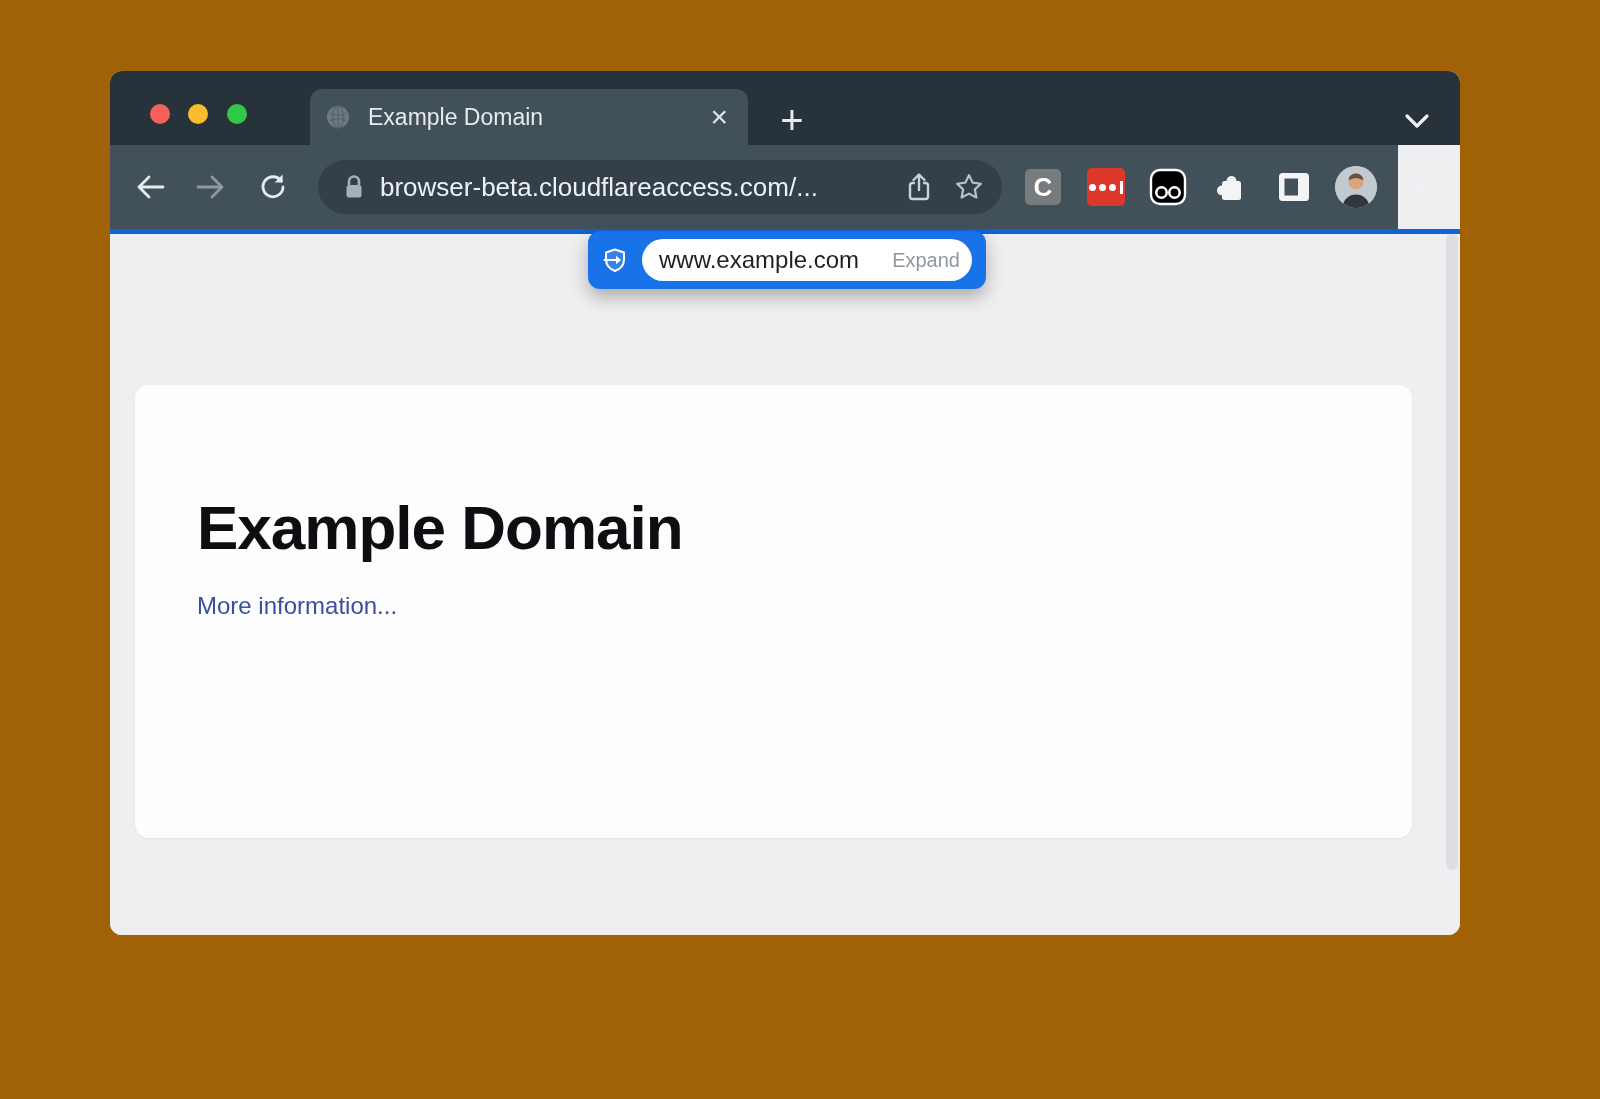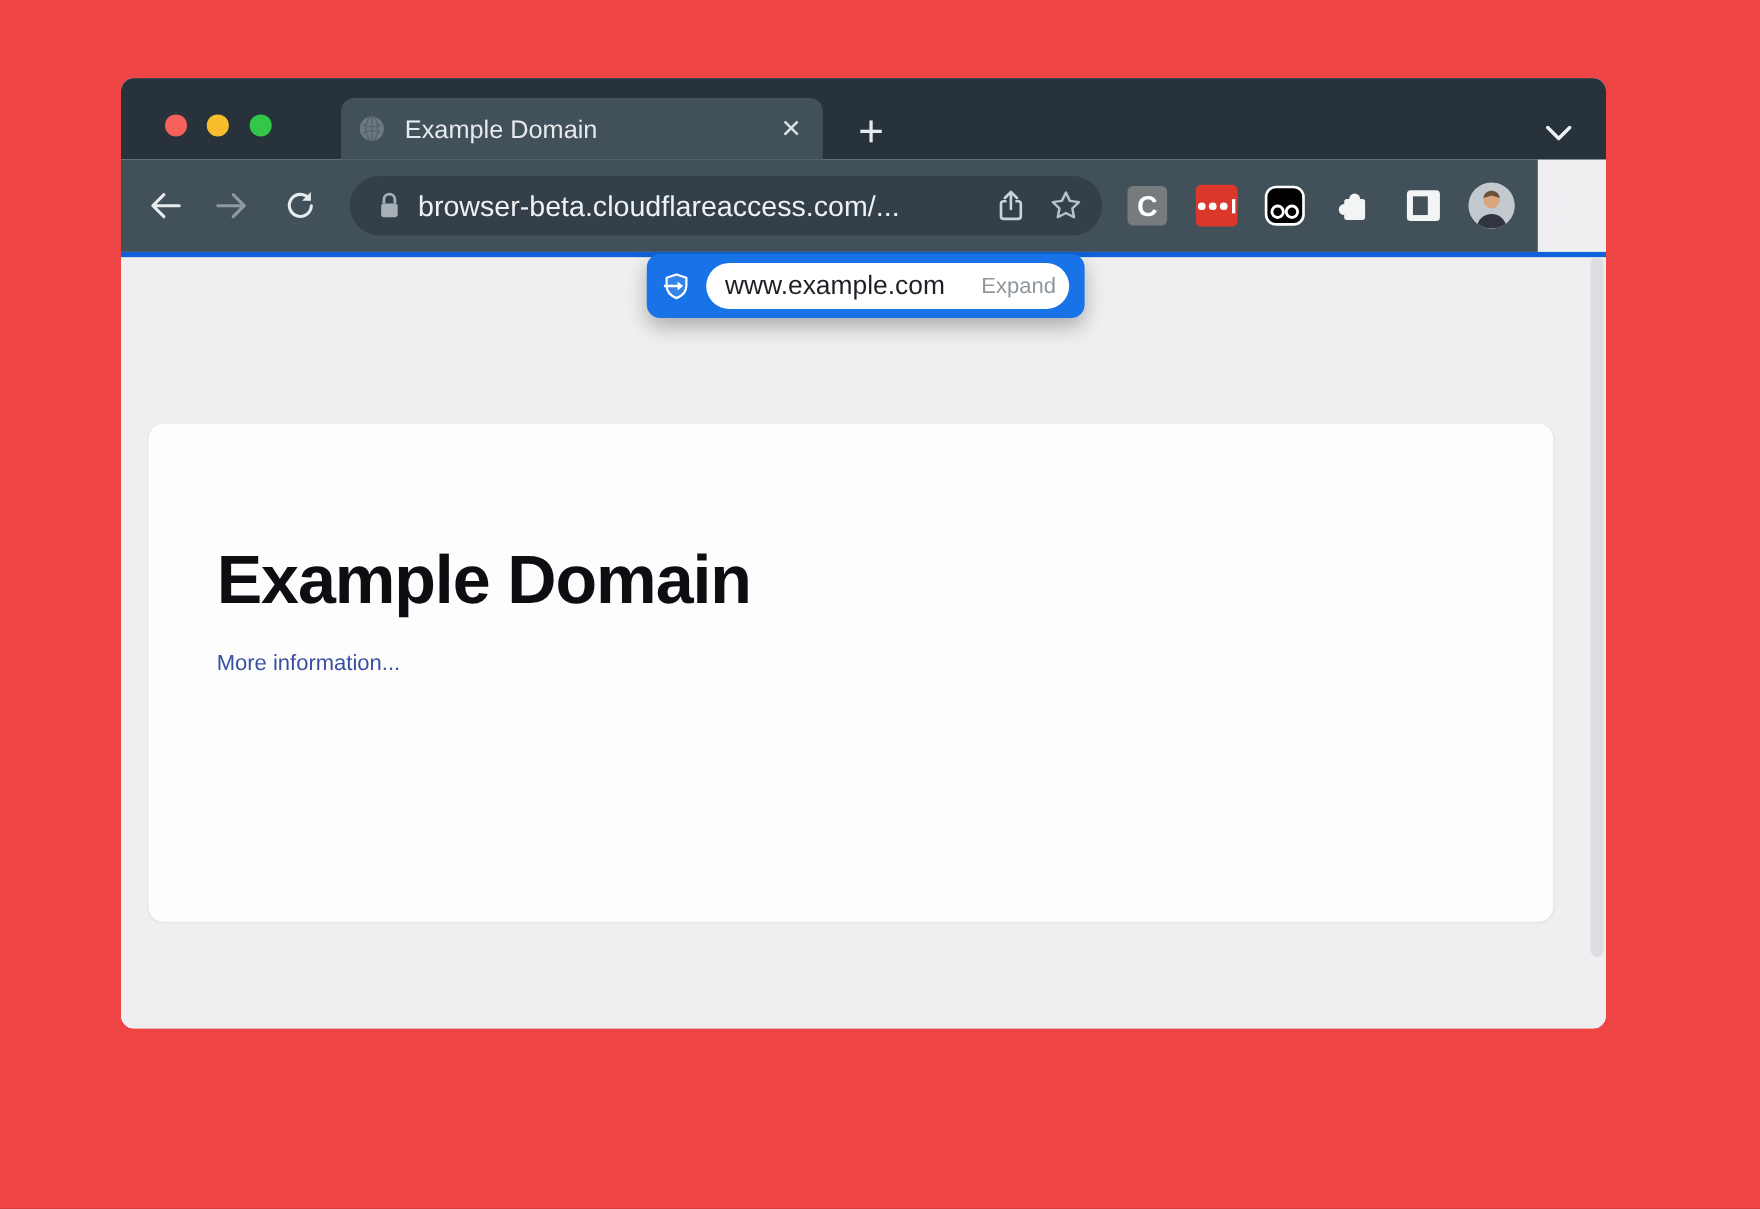--- a/index.html
+++ b/index.html
@@ -1,21 +1,21 @@
 <!DOCTYPE html>
 <html style="--accent-blue: #1873e8; --divider-blue: #0f62d8; --strip: #27323a; --bar: #42505a; --omni: #333f49; --page: #efeff1; --card: #fdfdfe; --link: #3a4fa0; --lp-red: #db372b; --traffic-red: #f4615a; --traffic-yellow: #f7bd2d; --traffic-green: #33c748;"><head>
 <meta charset="utf-8">
 <style>
   :root{
     --accent-blue:#1873e8; --divider-blue:#0f62d8; --strip:#27323a; --bar:#42505a;
     --omni:#333f49; --page:#efeff1; --card:#fdfdfe; --link:#3a4fa0; --lp-red:#db372b;
   }
   *{margin:0;padding:0;box-sizing:border-box;}
   html,body{width:1600px;height:1099px;background:#000;font-family:"Liberation Sans",sans-serif;overflow:hidden;}
-  .stage{position:relative;width:1600px;height:1099px;background:#ef4444;}
+  .stage{position:relative;width:1600px;height:1099px;background:#a16207;}
   .window{position:absolute;left:110px;top:71px;width:1350px;height:864px;border-radius:12px;overflow:hidden;background:var(--page);}
 
   
   .tabstrip{position:absolute;left:0;top:0;width:1350px;height:74px;background:var(--strip);}
   .light{position:absolute;top:33px;width:20px;height:20px;border-radius:50%;}
   .light.red{left:40px;background:var(--traffic-red,#f4615a);}
   .light.yellow{left:78px;background:var(--traffic-yellow,#f7bd2d);}
   .light.green{left:117px;background:var(--traffic-green,#33c748);}
   .tab{position:absolute;left:200px;top:18px;width:438px;height:56px;background:var(--bar);border-radius:12px 12px 0 0;display:flex;align-items:center;padding:0 18px 0 14px;}
   .tab .favicon{width:28px;height:28px;flex:0 0 28px;}
@@ -48,21 +48,21 @@
   .pill{position:absolute;left:478px;top:-3px;width:398px;height:58px;background:var(--accent-blue);border-radius:12px;box-shadow:0 8px 18px rgba(0,0,0,.28);display:flex;align-items:center;padding:0 14px 0 0;z-index:6;}
   .pill .shieldwrap{width:54px;display:flex;align-items:center;justify-content:center;flex:0 0 54px;}
   .pill .field{flex:1;height:42px;background:#fff;border-radius:21px;display:flex;align-items:center;padding:0 12px 0 17px;}
   .pill .host{font-size:24px;color:#1d2126;flex:1;white-space:nowrap;}
   .pill .expand{font-size:20px;color:#8f969c;white-space:nowrap;text-align:center;}
 
   
   .card{position:absolute;left:25px;top:151px;width:1277px;height:453px;background:var(--card);border-radius:14px;box-shadow:0 1px 3px rgba(0,0,0,.05);}
   .card h1{margin:110px 0 0 62px;font-size:62px;font-weight:bold;color:#0c0e11;letter-spacing:-1px;line-height:1.05;}
   .card p{margin:40px 62px 0 62px;max-width:1155px;font-size:28px;line-height:38px;color:#1d2126;}
-  .card a{display:inline-block;margin:32px 0 0 62px;font-size:20px;color:var(--link);text-decoration:none;}
+  .card a{display:inline-block;margin:32px 0 0 62px;font-size:24px;color:var(--link);text-decoration:none;}
 
   
   .scroll-thumb{position:absolute;right:2px;top:0;width:12px;height:636px;border-radius:6px;background:#dcdee1;}
 
   svg{display:block;}
 </style>
 </head>
 <body>
 
 <div class="stage">

